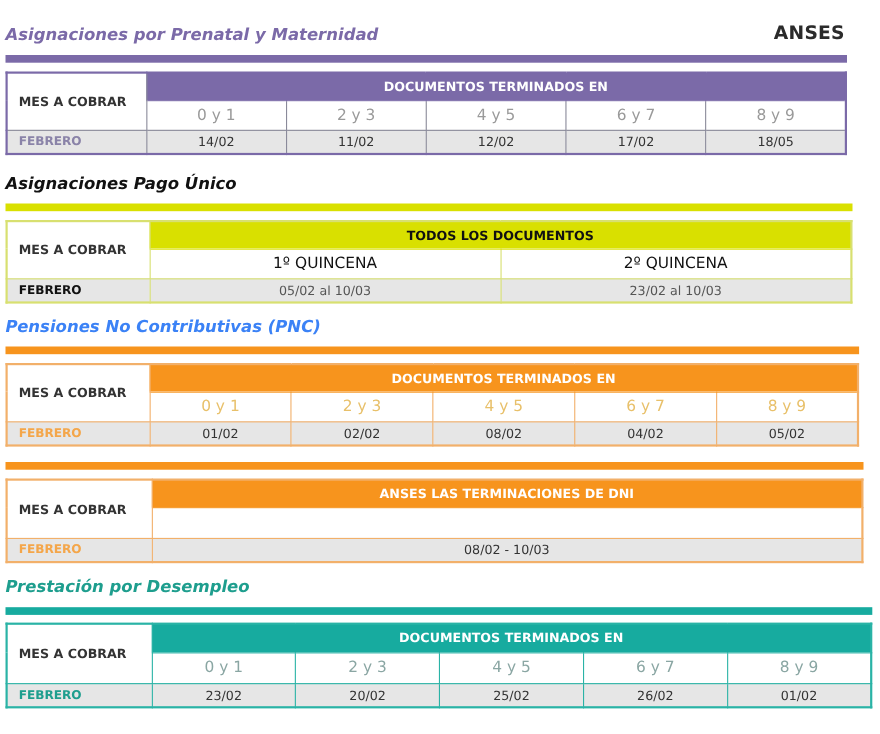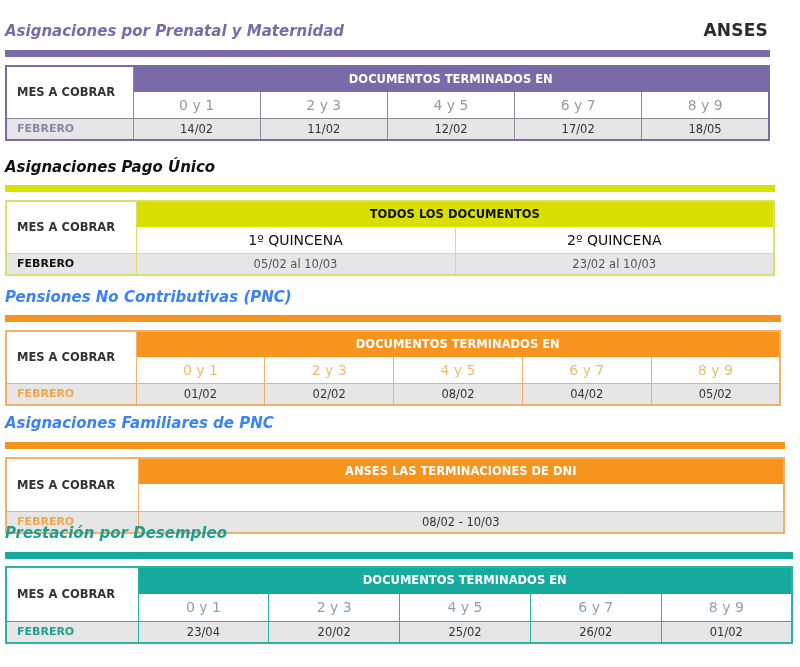--- a/index.html
+++ b/index.html
@@ -172,21 +172,20 @@
       <td class="date-cell">02/02</td>
       <td class="date-cell">08/02</td>
       <td class="date-cell">04/02</td>
       <td class="date-cell">05/02</td>
     </tr>
   </tbody>
     </table>
 </div>
 
 <div class="section orange" style="top:412px;">
-  <div class="section-title">Asignaciones Familiares de PNC</div>
   <div class="section-bar" style="width:780px; margin-top:8px;"></div>
   <table class="cal" style="width:780px; margin-top:8px;">
     <colgroup>
         <col style="width:132px">
         <col>
       </colgroup>
     <tbody>
         <tr style="height:25px;">
       <td rowspan="2" class="month-head">MES A COBRAR</td>
       <td class="group-head">ANSES LAS TERMINACIONES DE DNI</td>
@@ -221,21 +220,21 @@
     </tr>
     <tr style="height:28px;">
       <td class="col-head">0 y 1</td>
       <td class="col-head">2 y 3</td>
       <td class="col-head">4 y 5</td>
       <td class="col-head">6 y 7</td>
       <td class="col-head">8 y 9</td>
     </tr>
     <tr style="height:22px;">
       <td class="month-cell">FEBRERO</td>
-      <td class="date-cell">23/04</td>
+      <td class="date-cell">23/02</td>
       <td class="date-cell">20/02</td>
       <td class="date-cell">25/02</td>
       <td class="date-cell">26/02</td>
       <td class="date-cell">01/02</td>
     </tr>
   </tbody>
     </table>
 </div>
 
 </body></html>

